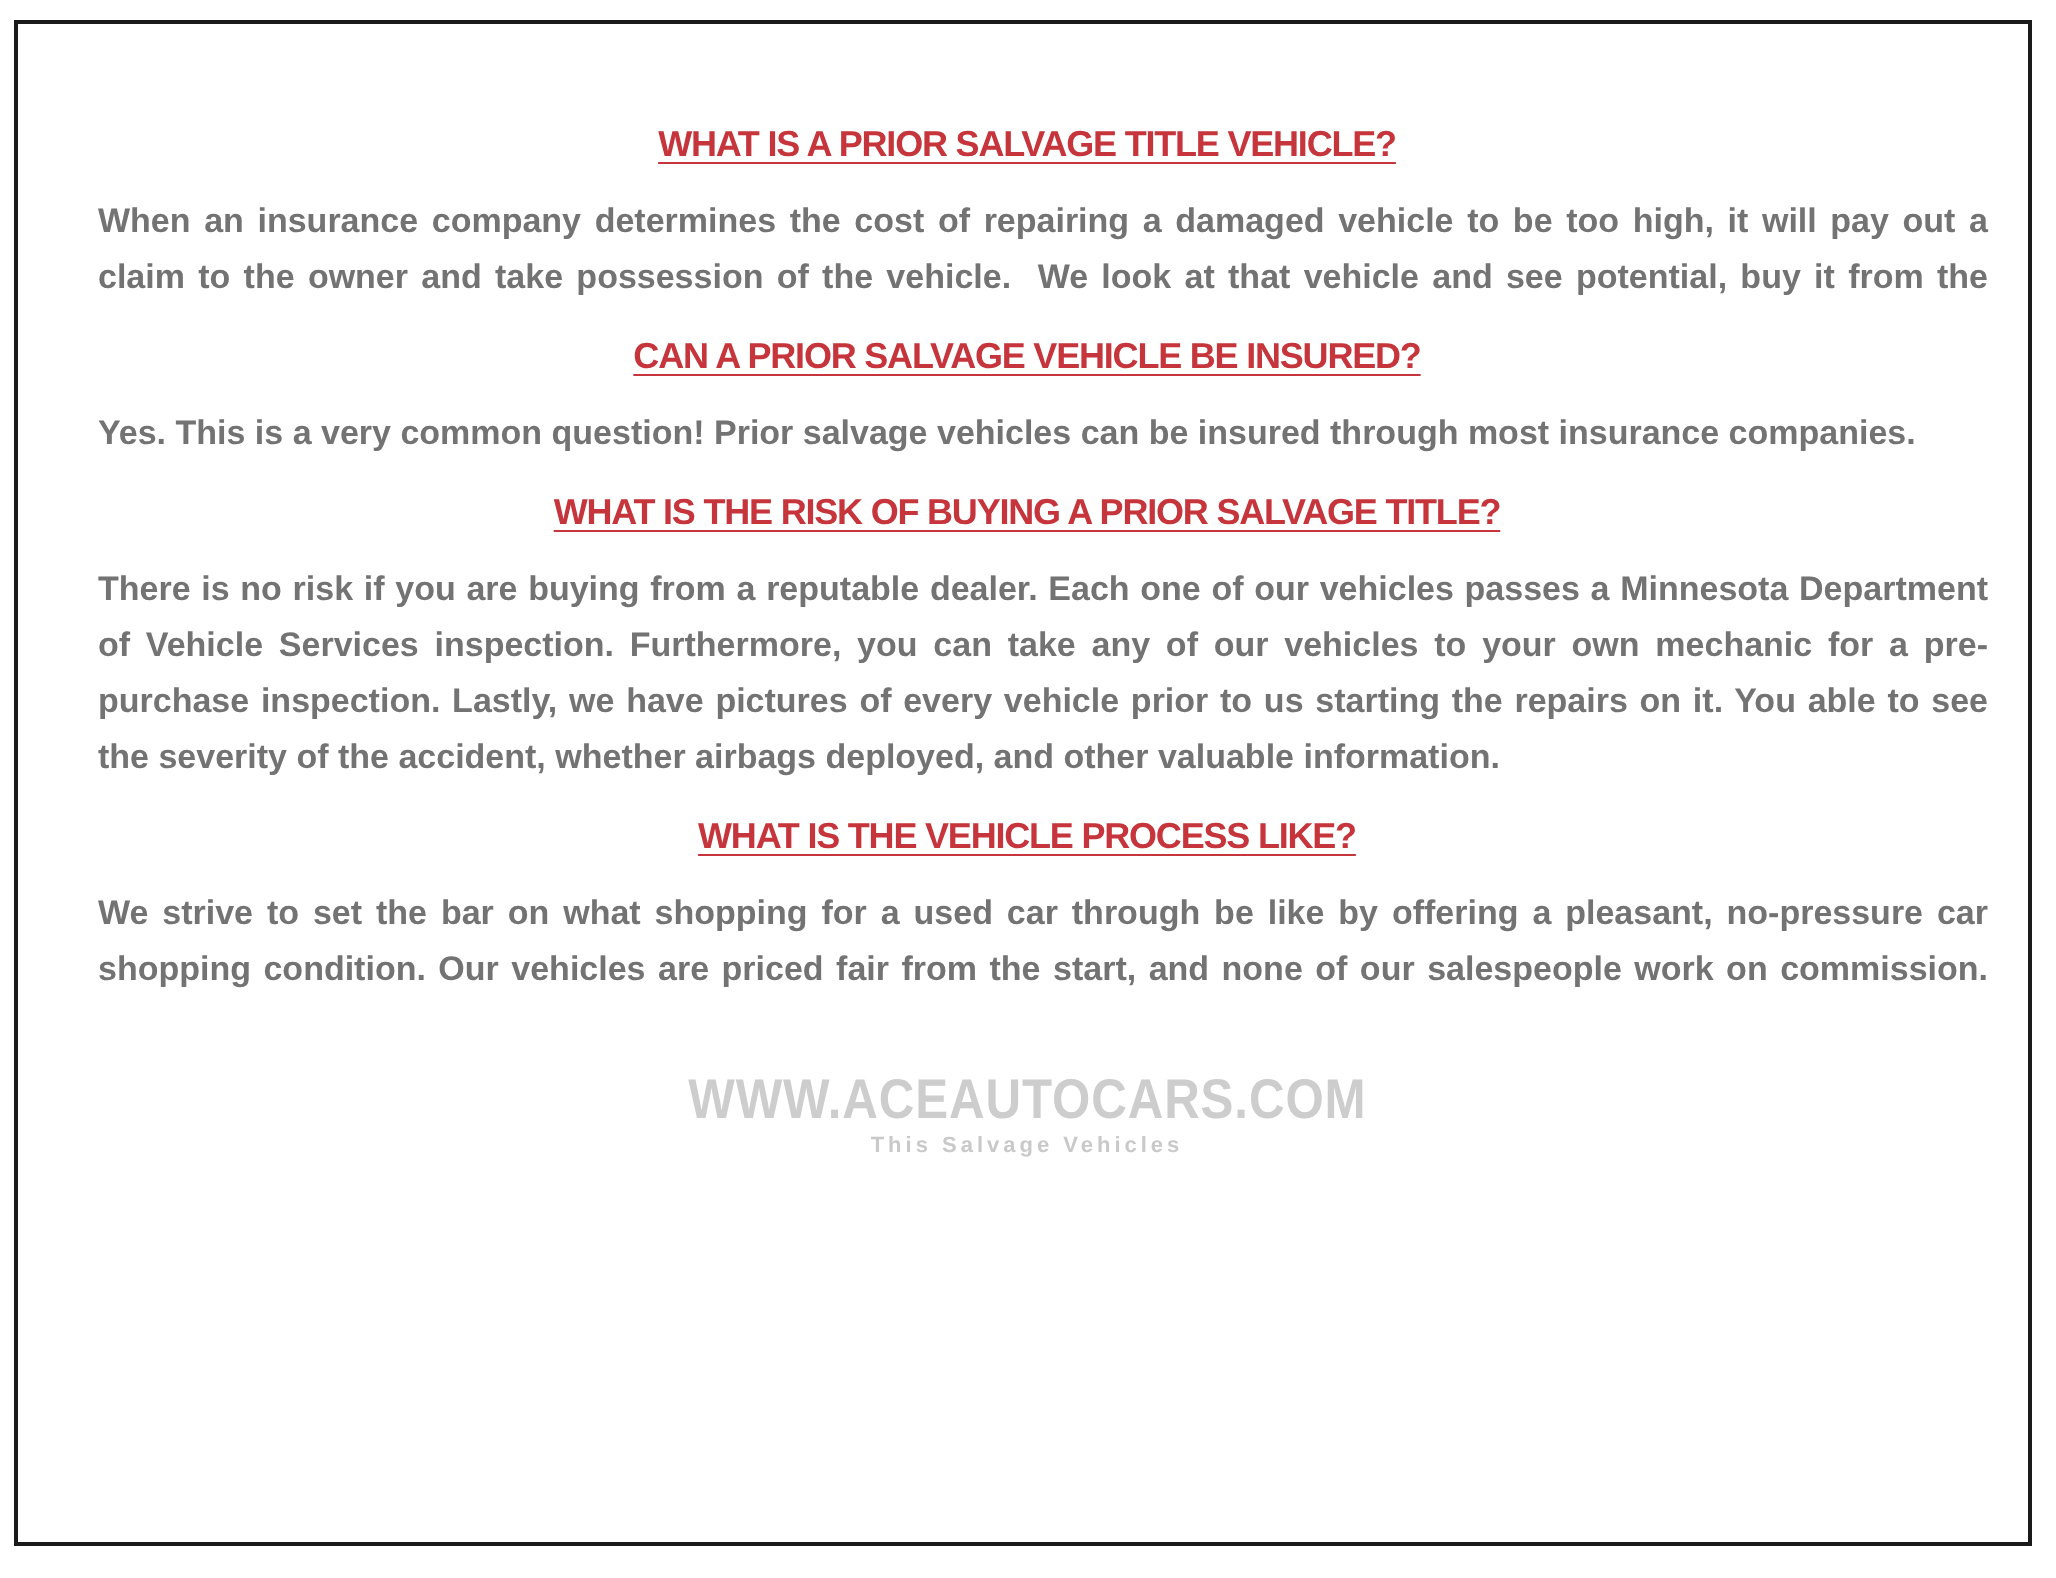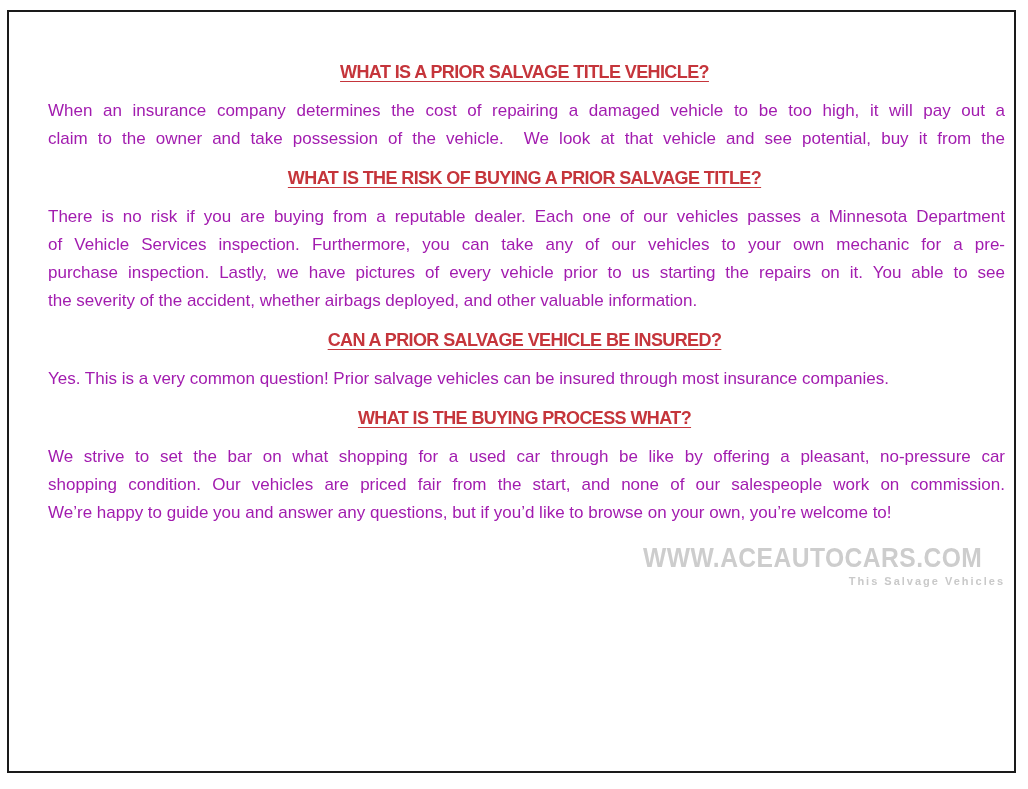--- a/index.html
+++ b/index.html
@@ -19,56 +19,57 @@
     left: 7px;
     top: 10px;
     width: 1009px;
     height: 763px;
     border: 2px solid #1a1a1a;
     background: #ffffff;
     box-sizing: border-box;
   }
   .content {
     position: absolute;
-    left: 44px;
+    left: 33px;
     top: 58px;
     width: 961px;
   }
   .heading {
     margin: 11px 0 0 0;
     color: #c5353b;
     font-size: 18px;
     font-weight: bold;
     letter-spacing: -0.6px;
     line-height: 28px;
     text-align: center;
     text-decoration: underline;
     text-decoration-thickness: 1px;
     text-underline-offset: 3px;
   }
   .content .section:first-child .heading {
     margin-top: 0;
   }
   .para {
-    margin: 11px 0 0 4px;
-    color: #a21caf;
+    margin: 11px 0 0 16px;
+    color: #737373;
     font-size: 17px;
     line-height: 28px;
+    font-weight: bold;
   }
   .pline {
     text-align: justify;
     text-align-last: justify;
   }
   .pline.last {
     text-align: justify;
     text-align-last: left;
   }
   .logo {
-    margin-top: 16px;
-    text-align: right;
+    margin-top: 36px;
+    text-align: center;
   }
   .logo-main {
     display: inline-block;
     font-size: 28px;
     font-weight: bold;
     color: #cdcdcd;
     letter-spacing: 0.5px;
     line-height: 30px;
     transform: scaleX(0.88);
     white-space: nowrap;
@@ -90,45 +91,44 @@
 
   <div class="section">
     <h2 class="heading">WHAT IS A PRIOR SALVAGE TITLE VEHICLE?</h2>
     <div class="para">
       <div class="pline">When an insurance company determines the cost of repairing a damaged vehicle to be too high, it will pay out a</div>
       <div class="pline">claim to the owner and take possession of the vehicle.&nbsp; We look at that vehicle and see potential, buy it from the</div>
     </div>
   </div>
 
   <div class="section">
+    <h2 class="heading">CAN A PRIOR SALVAGE VEHICLE BE INSURED?</h2>
+    <div class="para">
+      <div class="pline last">Yes. This is a very common question! Prior salvage vehicles can be insured through most insurance companies.</div>
+    </div>
+  </div>
+
+  <div class="section">
     <h2 class="heading">WHAT IS THE RISK OF BUYING A PRIOR SALVAGE TITLE?</h2>
     <div class="para">
       <div class="pline">There is no risk if you are buying from a reputable dealer. Each one of our vehicles passes a Minnesota Department</div>
       <div class="pline">of Vehicle Services inspection. Furthermore, you can take any of our vehicles to your own mechanic for a pre-</div>
       <div class="pline">purchase inspection. Lastly, we have pictures of every vehicle prior to us starting the repairs on it. You able to see</div>
       <div class="pline last">the severity of the accident, whether airbags deployed, and other valuable information.</div>
     </div>
   </div>
 
   <div class="section">
-    <h2 class="heading">CAN A PRIOR SALVAGE VEHICLE BE INSURED?</h2>
-    <div class="para">
-      <div class="pline last">Yes. This is a very common question! Prior salvage vehicles can be insured through most insurance companies.</div>
-    </div>
   </div>
 
   <div class="section">
-  </div>
-
-  <div class="section">
-    <h2 class="heading">WHAT IS THE BUYING PROCESS WHAT?</h2>
+    <h2 class="heading">WHAT IS THE VEHICLE PROCESS LIKE?</h2>
     <div class="para">
       <div class="pline">We strive to set the bar on what shopping for a used car through be like by offering a pleasant, no-pressure car</div>
       <div class="pline">shopping condition. Our vehicles are priced fair from the start, and none of our salespeople work on commission.</div>
-      <div class="pline last">We’re happy to guide you and answer any questions, but if you’d like to browse on your own, you’re welcome to!</div>
     </div>
   </div>
 
   <div class="logo">
     <div class="logo-main">WWW.ACEAUTOCARS.COM</div>
     <div class="logo-tag">This Salvage Vehicles</div>
   </div>
 
 </div>
 

